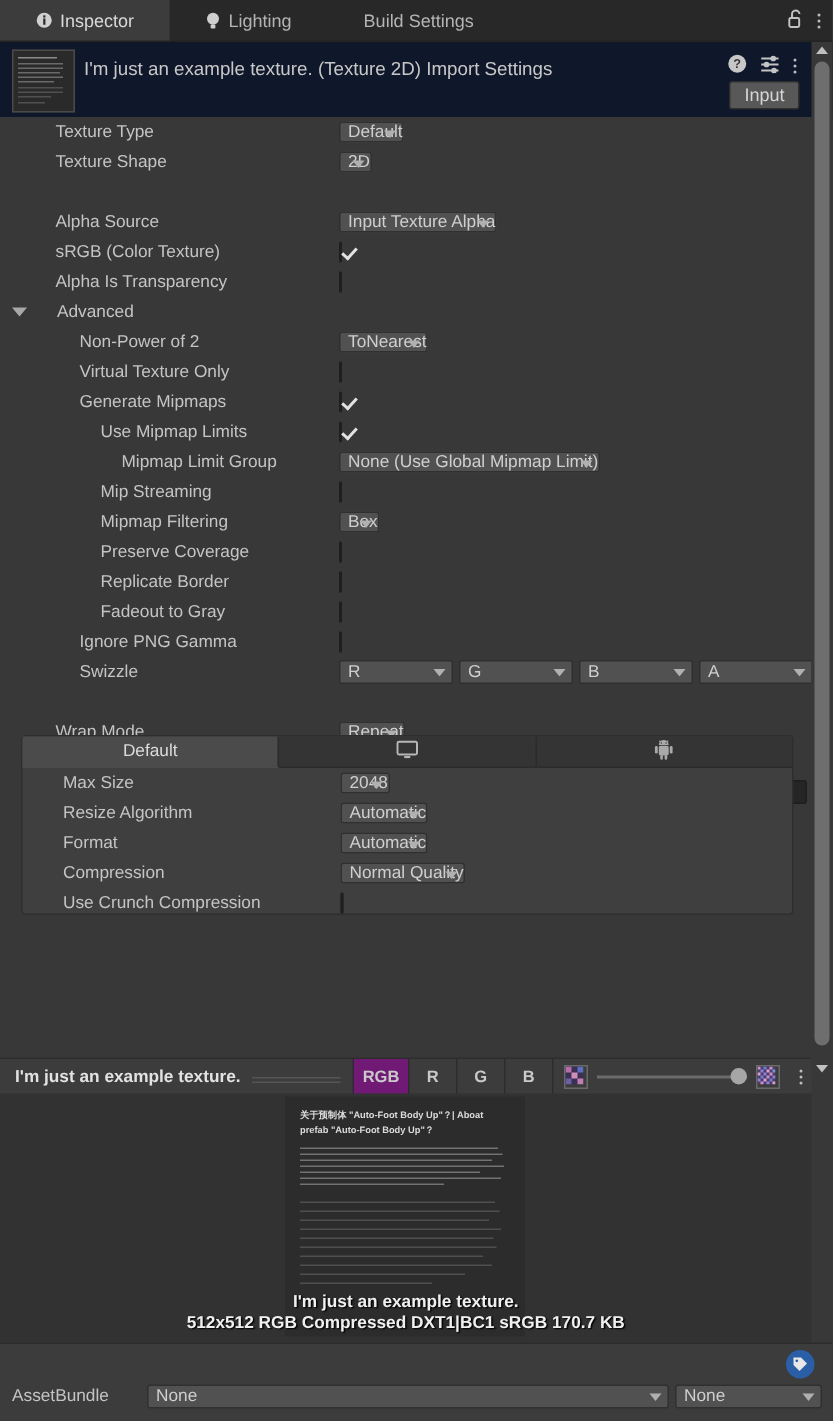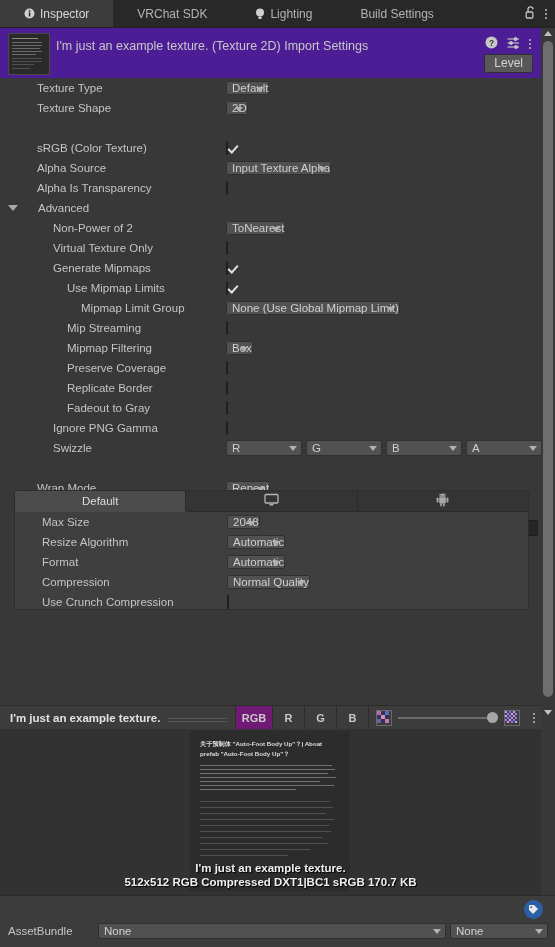--- a/index.html
+++ b/index.html
@@ -21,21 +21,21 @@
   .tab{
     display:flex;align-items:center;gap:5px;padding:0 24px;
     color:#b4b4b4;font-size:12px;cursor:default;
   }
   .tab.active{background:#3c3c3c;color:#d9d9d9;}
   .tab .ic{display:inline-flex;align-items:center;}
   .tabbar-right{margin-left:auto;display:flex;align-items:center;gap:9px;padding-right:8px;}
 
   
   .insp-header{
-    background:#4c1d95;height:50px;position:relative;border-bottom:1px solid #303030;
+    background:#0f172a;height:50px;position:relative;border-bottom:1px solid #303030;
   }
   .thumb{
     position:absolute;left:8px;top:5px;width:40px;height:40px;
     background:#2a2a2a;border:1px solid #4a4a4a;overflow:hidden;
   }
   .thumb .ln{position:absolute;background:#6a6a6a;height:1px;left:3px;}
   .insp-title{
     position:absolute;left:56px;top:11px;font-size:12.5px;color:#c8c8c8;white-space:nowrap;
   }
   .hdr-icons{position:absolute;right:24px;top:8px;display:flex;align-items:center;gap:9px;}
@@ -181,23 +181,20 @@
   <div class="tabbar">
     <div class="tab active">
       <span class="ic">
         <svg width="11" height="11" viewBox="0 0 11 11">
             <circle cx="5.5" cy="5.5" r="5" fill="#d0d0d0"></circle>
             <rect x="4.8" y="4.3" width="1.5" height="4.2" fill="#2b2b2b"></rect>
             <rect x="4.8" y="2.2" width="1.5" height="1.5" fill="#2b2b2b"></rect>
           </svg>
       </span>
       <span>Inspector</span>
-    </div>
-    <div class="tab">
-      <span>VRChat SDK</span>
     </div>
     <div class="tab">
       <span class="ic">
         <svg width="10" height="12" viewBox="0 0 10 12">
             <circle cx="5" cy="4.5" r="4" fill="#cfcfcf"></circle>
             <rect x="3.4" y="8.4" width="3.2" height="2.6" rx="0.7" fill="#cfcfcf"></rect>
           </svg>
       </span>
       <span>Lighting</span>
     </div>
@@ -249,40 +246,40 @@
           <circle cx="4" cy="7" r="1.9" fill="#c3c3c3"></circle>
           <circle cx="9" cy="11" r="1.9" fill="#c3c3c3"></circle>
         </svg>
       </span>
       <span class="kebab" style="padding:0;">
         <i></i>
           <i></i>
           <i></i>
       </span>
     </div>
-    <div class="open-btn">Level</div>
+    <div class="open-btn">Input</div>
   </div>
 
   <div class="props" id="prop-list">
       <div class="row">
         <span class="lbl ind0">Texture Type</span>
         <span class="ctl"><span class="dd"><span>Default</span><span class="arw"></span></span></span>
       </div>
       <div class="row">
         <span class="lbl ind0">Texture Shape</span>
         <span class="ctl"><span class="dd"><span>2D</span><span class="arw"></span></span></span>
       </div>
       <div class="row"></div>
       <div class="row">
+        <span class="lbl ind0">Alpha Source</span>
+        <span class="ctl"><span class="dd"><span>Input Texture Alpha</span><span class="arw"></span></span></span>
+      </div>
+      <div class="row">
         <span class="lbl ind0">sRGB (Color Texture)</span>
         <span class="ctl"><span class="chk on"></span></span>
-      </div>
-      <div class="row">
-        <span class="lbl ind0">Alpha Source</span>
-        <span class="ctl"><span class="dd"><span>Input Texture Alpha</span><span class="arw"></span></span></span>
       </div>
       <div class="row">
         <span class="lbl ind0">Alpha Is Transparency</span>
         <span class="ctl"><span class="chk"></span></span>
       </div>
       <div class="row">
         <span class="foldout">
           <span class="tri"></span>
           <span class="lbl">Advanced</span>
         </span>

